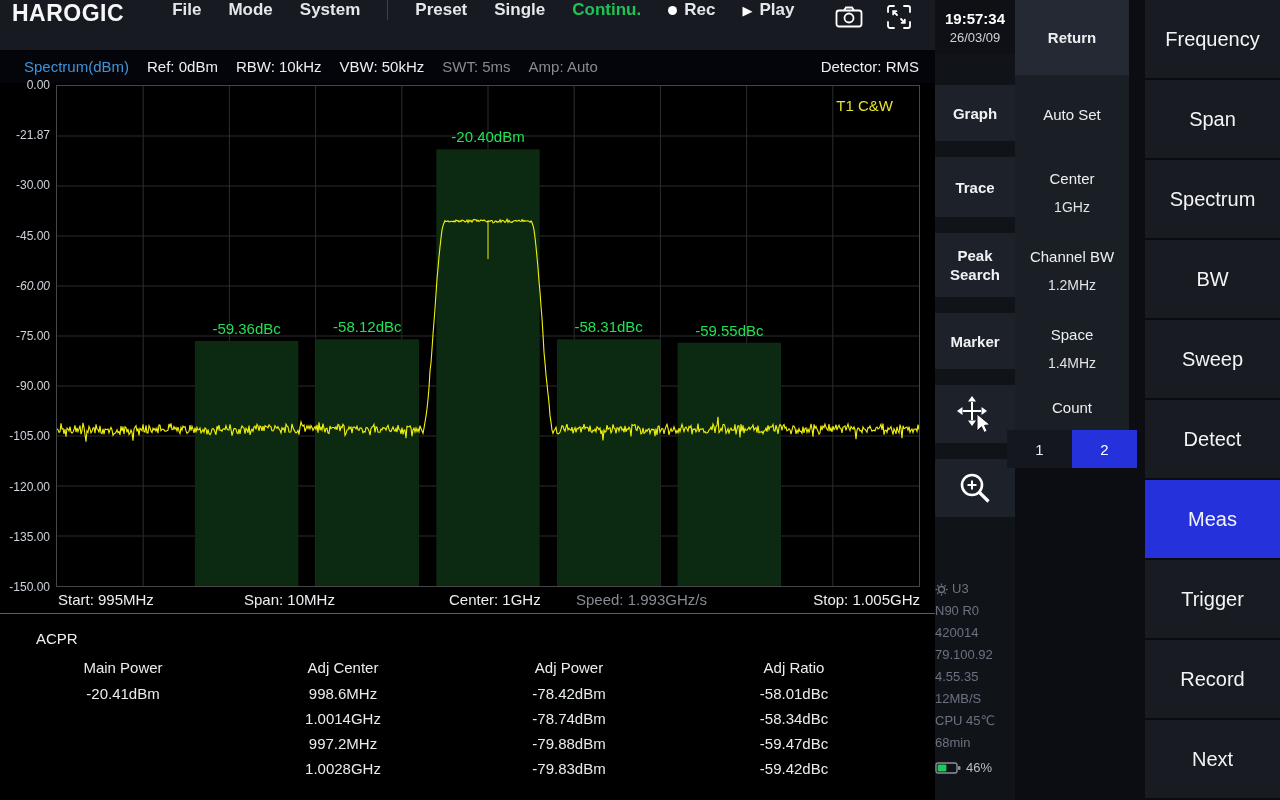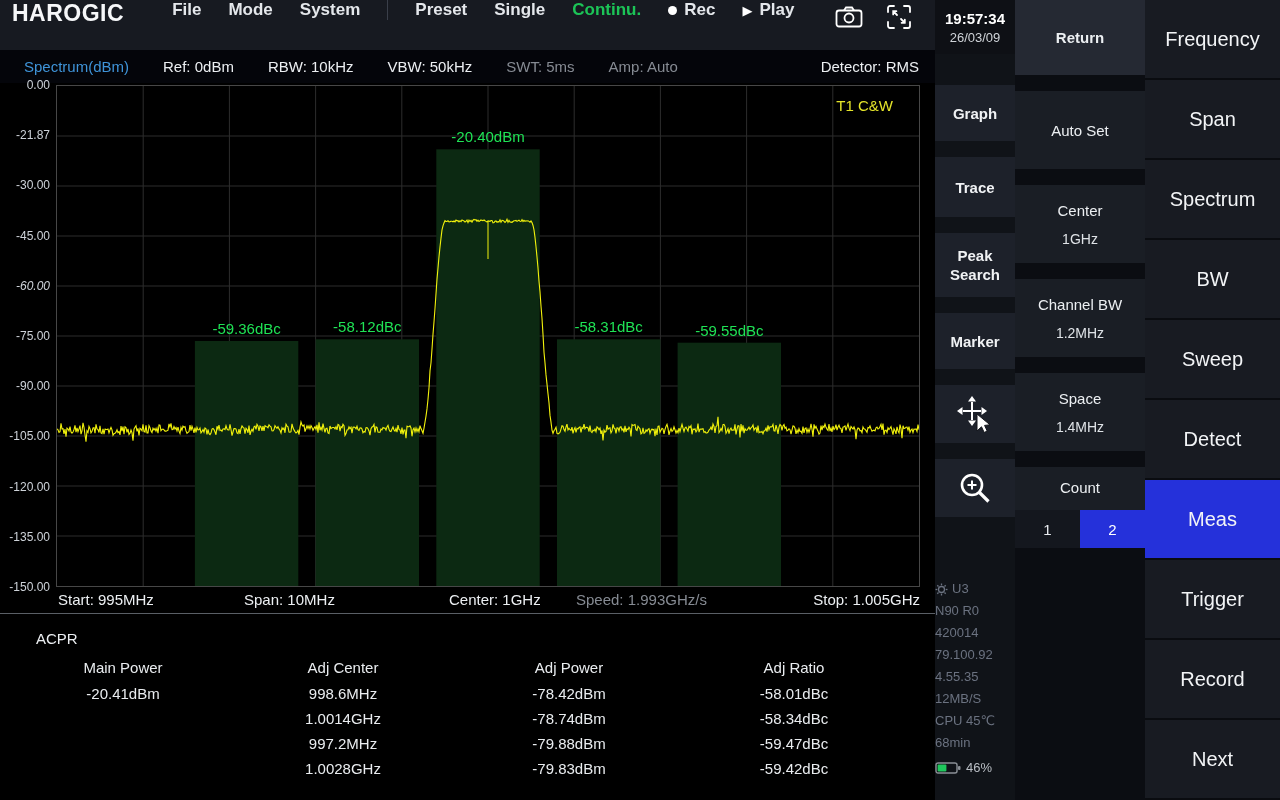--- a/index.html
+++ b/index.html
@@ -15,21 +15,21 @@
   .menu-item{color:#e4e7eb;cursor:default;display:flex;align-items:center;gap:7px}
   .menu-item.green{color:#1cc457;font-weight:700}
   .vdiv{width:1px;height:20px;background:#3a3f4a}
   .rec-dot{width:9px;height:9px;border-radius:50%;background:#fff;display:inline-block}
   .play-tri{font-size:13px;color:#fff}
   .tb-icons{margin-left:auto;display:flex;align-items:center;gap:14px}
   .icon-btn{display:flex;align-items:center;justify-content:center;width:36px;height:34px}
 
   
   .spec-header{position:absolute;left:0;top:50px;width:935px;height:33px;background:#04050a;
-    display:flex;align-items:center;font-size:15px;padding:0 16px 0 24px;gap:34px}
+    display:flex;align-items:center;font-size:15px;padding:0 16px 0 24px;gap:18px}
   .sh-title{color:#3f94d9}
   .sh-item{color:#eceff2}
   .sh-dim{color:#868b93}
   .sh-right{margin-left:auto;color:#eceff2}
 
   
   #yaxis{position:absolute;left:0;top:85px;width:52px;height:512px}
   .ytick{position:absolute;left:0;width:50px;text-align:right;font-size:12px;color:#ced3d9}
   #plot{position:absolute;left:56px;top:85px;width:864px;height:502px;background:#000;
     border:1px solid #474747;box-sizing:border-box}
@@ -59,22 +59,22 @@
   .tt-trace{height:60px}
   .tt-peak{height:64px}
   .tt-marker{height:56px}
   .tt-icon{height:58px}
   .status{margin-top:61px;font-size:13px;color:#6b7280;line-height:22px}
   .status-line{display:flex;align-items:center;gap:4px;white-space:nowrap}
   .battery-row{display:flex;align-items:center;gap:5px;margin-top:3px;color:#b9bec4}
 
   
   .col2{position:absolute;left:1015px;top:0;width:130px;height:800px;background:#0b0d12}
-  .sub-tile{width:130px;background:#1a1e25;display:flex;flex-direction:column;align-items:center;
-    justify-content:center;gap:12px;font-size:15px;color:#eceff2;margin-bottom:16px;text-align:center}
+  .sub-tile{width:114px;background:#1a1e25;display:flex;flex-direction:column;align-items:center;
+    justify-content:center;gap:12px;font-size:15px;color:#eceff2;margin-bottom:0;text-align:center}
   .sub-return{height:75px;background:#252933;font-weight:bold}
   .sub-auto{height:78px}
   .sub-two{height:78px}
   .sub-count{height:80px;gap:4px;justify-content:flex-start;padding-top:12px}
   .sub-tile .val{font-size:14px;color:#dfe3e7}
   .count-opts{display:flex;width:130px;margin-top:10px}
   .count-opt{flex:1;height:38px;display:flex;align-items:center;justify-content:center;
     font-size:15px;background:#14171e;color:#e7eaee}
   .count-opt.sel{background:#2531da;color:#fff}
 

